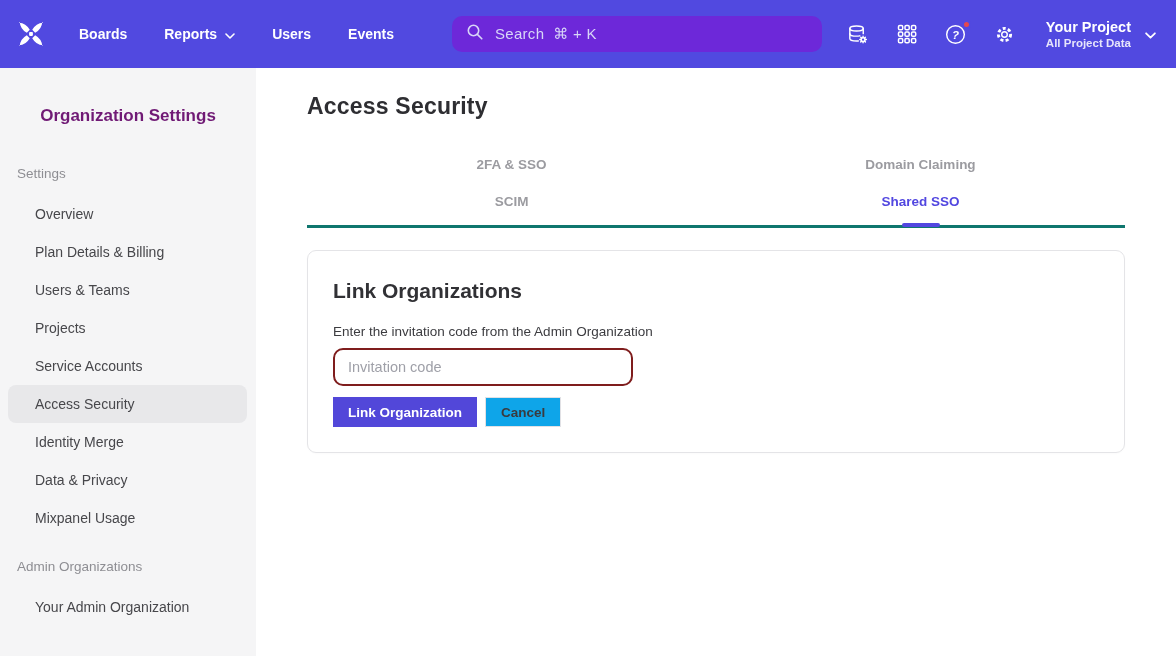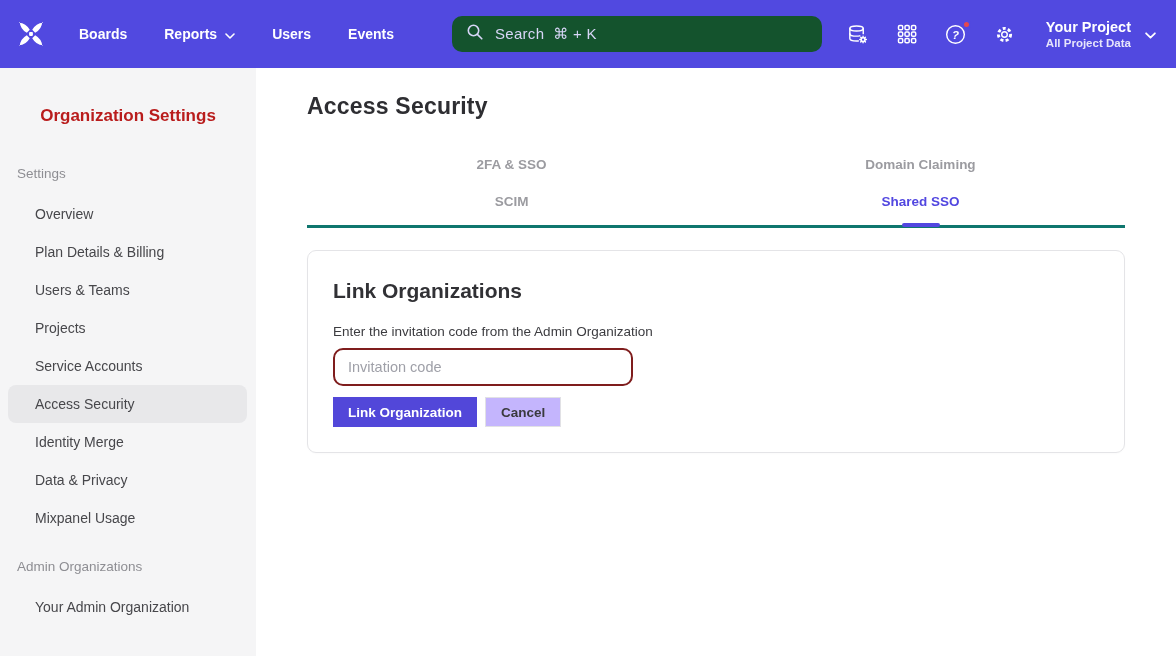--- a/index.html
+++ b/index.html
@@ -8,39 +8,39 @@
 
   
   .topbar {
     height: 68px; background: #5149e0; display: flex; align-items: center;
     padding: 0 20px 0 16px; color: #fff;
   }
   .logo { width: 30px; height: 30px; display: flex; align-items: center; margin-right: 33px; cursor: pointer; }
   .nav { display: flex; align-items: center; gap: 37px; }
   .nav-item { font-size: 14px; font-weight: 600; color: #ffffff; cursor: pointer; display: flex; align-items: center; gap: 8px; white-space: nowrap; }
   .searchbar {
-    margin-left: 58px; width: 370px; height: 36px; background: #14532d;
+    margin-left: 58px; width: 370px; height: 36px; background: #6d28d9;
     border-radius: 10px; display: flex; align-items: center; padding: 0 14px; gap: 11px;
     color: #d8d6f7; cursor: text;
   }
   .searchbar .stext { font-size: 15px; letter-spacing: .3px; display: flex; gap: 9px; }
   .top-right { margin-left: auto; display: flex; align-items: center; gap: 25px; }
   .icon-btn { width: 24px; height: 24px; display: flex; align-items: center; justify-content: center; cursor: pointer; position: relative; }
   .notif-dot { position: absolute; top: -2px; right: -3px; width: 9px; height: 9px; background: #e5484d; border-radius: 50%; border: 2px solid #5149e0; }
   .project-switcher { display: flex; align-items: center; gap: 14px; margin-left: 4px; cursor: pointer; }
   .project-text { display: flex; flex-direction: column; line-height: 1.25; }
   .project-name { font-size: 14.5px; font-weight: 700; color: #fff; }
   .project-sub { font-size: 11.5px; font-weight: 700; color: #e6e4fb; }
 
   
   .app-body { display: flex; height: 599px; }
 
   
   .sidebar { width: 256px; background: #f5f5f6; height: 100%; flex: none; padding-top: 38px; }
-  .sidebar-title { text-align: center; font-size: 17px; font-weight: 700; color: #b91c1c; }
+  .sidebar-title { text-align: center; font-size: 17px; font-weight: 700; color: #701a75; }
   .section-label { margin: 40px 0 14px 17px; font-size: 13.5px; color: #8e8e93; }
   .section-label.admin { margin-top: 22px; }
   .side-item {
     height: 38px; display: flex; align-items: center; padding-left: 27px;
     margin: 0 9px 0 8px; border-radius: 8px; font-size: 14px; color: #47474b; cursor: pointer;
   }
   .side-item.selected { background: #e8e8ea; }
 
   
   .main { flex: 1; padding: 25px 51px 0 51px; background: #fff; }
@@ -55,21 +55,21 @@
   .field-label { margin-top: 21px; font-size: 13.5px; color: #3c3c40; }
   .invite-input {
     margin-top: 9px; width: 300px; height: 38px; border: 2px solid #7f1d1d; border-radius: 10px;
     padding: 0 13px; font-size: 14.5px; color: #333; outline: none; display: block;
     font-family: "Liberation Sans", sans-serif; background: #fff;
   }
   .invite-input::placeholder { color: #9fa0a8; }
   .btn-row { margin-top: 11px; display: flex; gap: 8px; align-items: center; }
   .btn { height: 30px; border-radius: 0; font-size: 13.5px; font-weight: 600; padding: 0 15px; cursor: pointer; font-family: "Liberation Sans", sans-serif; }
   .btn-primary { background: #5247d9; color: #fff; border: none; }
-  .btn-secondary { background: #c4b5fd; color: #3a3a3e; border: 1px solid #e1e1e5; }
+  .btn-secondary { background: #0ea5e9; color: #3a3a3e; border: 1px solid #e1e1e5; }
 </style>
 </head>
 <body>
 
 <header class="topbar">
   <div class="logo">
     <svg width="30" height="30" viewBox="0 0 36 36">
       <g fill="#ffffff">
         <path d="M3.5,4.5 Q12,5 16.5,13 L13,16.5 Q5,12 4.5,3.5 Z"></path>
         <path d="M32.5,4.5 Q24,5 19.5,13 L23,16.5 Q31,12 31.5,3.5 Z"></path>

